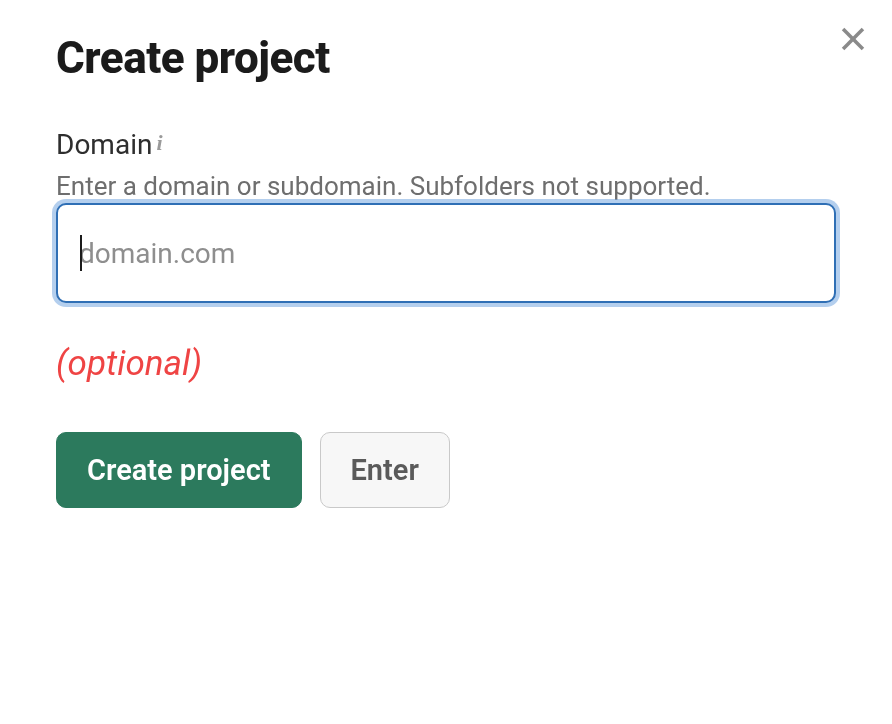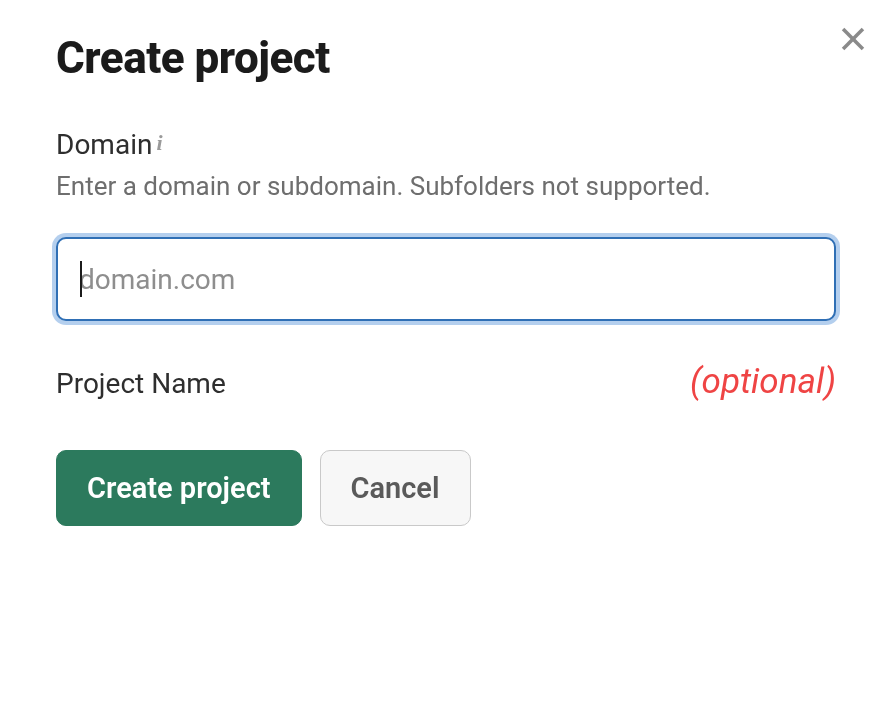--- a/index.html
+++ b/index.html
@@ -64,30 +64,30 @@
       font-size: 22px;
       font-weight: 600;
       line-height: 1;
       position: relative;
       top: -2px;
     }
     .field-hint {
       font-size: 26px;
       color: #6e6e6e;
       margin-top: 10px;
-      margin-bottom: 36px;
+      margin-bottom: 2px;
     }
     .optional-tag {
       font-size: 35px;
       color: #ef4444;
       font-style: italic;
     }
     .text-input {
       width: 100%;
-      height: 84px;
+      height: 100px;
       border: 1px solid #c9c9c9;
       border-radius: 10px;
       font-size: 28px;
       padding: 0 22px;
       color: #1b1b1b;
       font-family: inherit;
       outline: none;
     }
     .text-input::placeholder {
       color: #8e8e8e;
@@ -166,25 +166,22 @@
     </div>
     <div class="field-hint">Enter a domain or subdomain. Subfolders not supported.</div>
     <div class="with-caret">
       <input type="text" class="text-input focused" placeholder="domain.com" style="">
       <div class="caret-line"></div>
     </div>
   </div>
 
   <div class="form-group">
     <div class="label-row label-row-spaced">
-      <label class="field-label">
-        <span>Project Name</span>
-      </label>
       <span class="optional-tag">(optional)</span>
     </div>
   </div>
 
   <div class="button-row">
     <button class="btn btn-primary">Create project</button>
-    <button class="btn btn-secondary">Cancel</button>
+    <button class="btn btn-secondary">Enter</button>
   </div>
 
 </div>
 
 </body></html>

